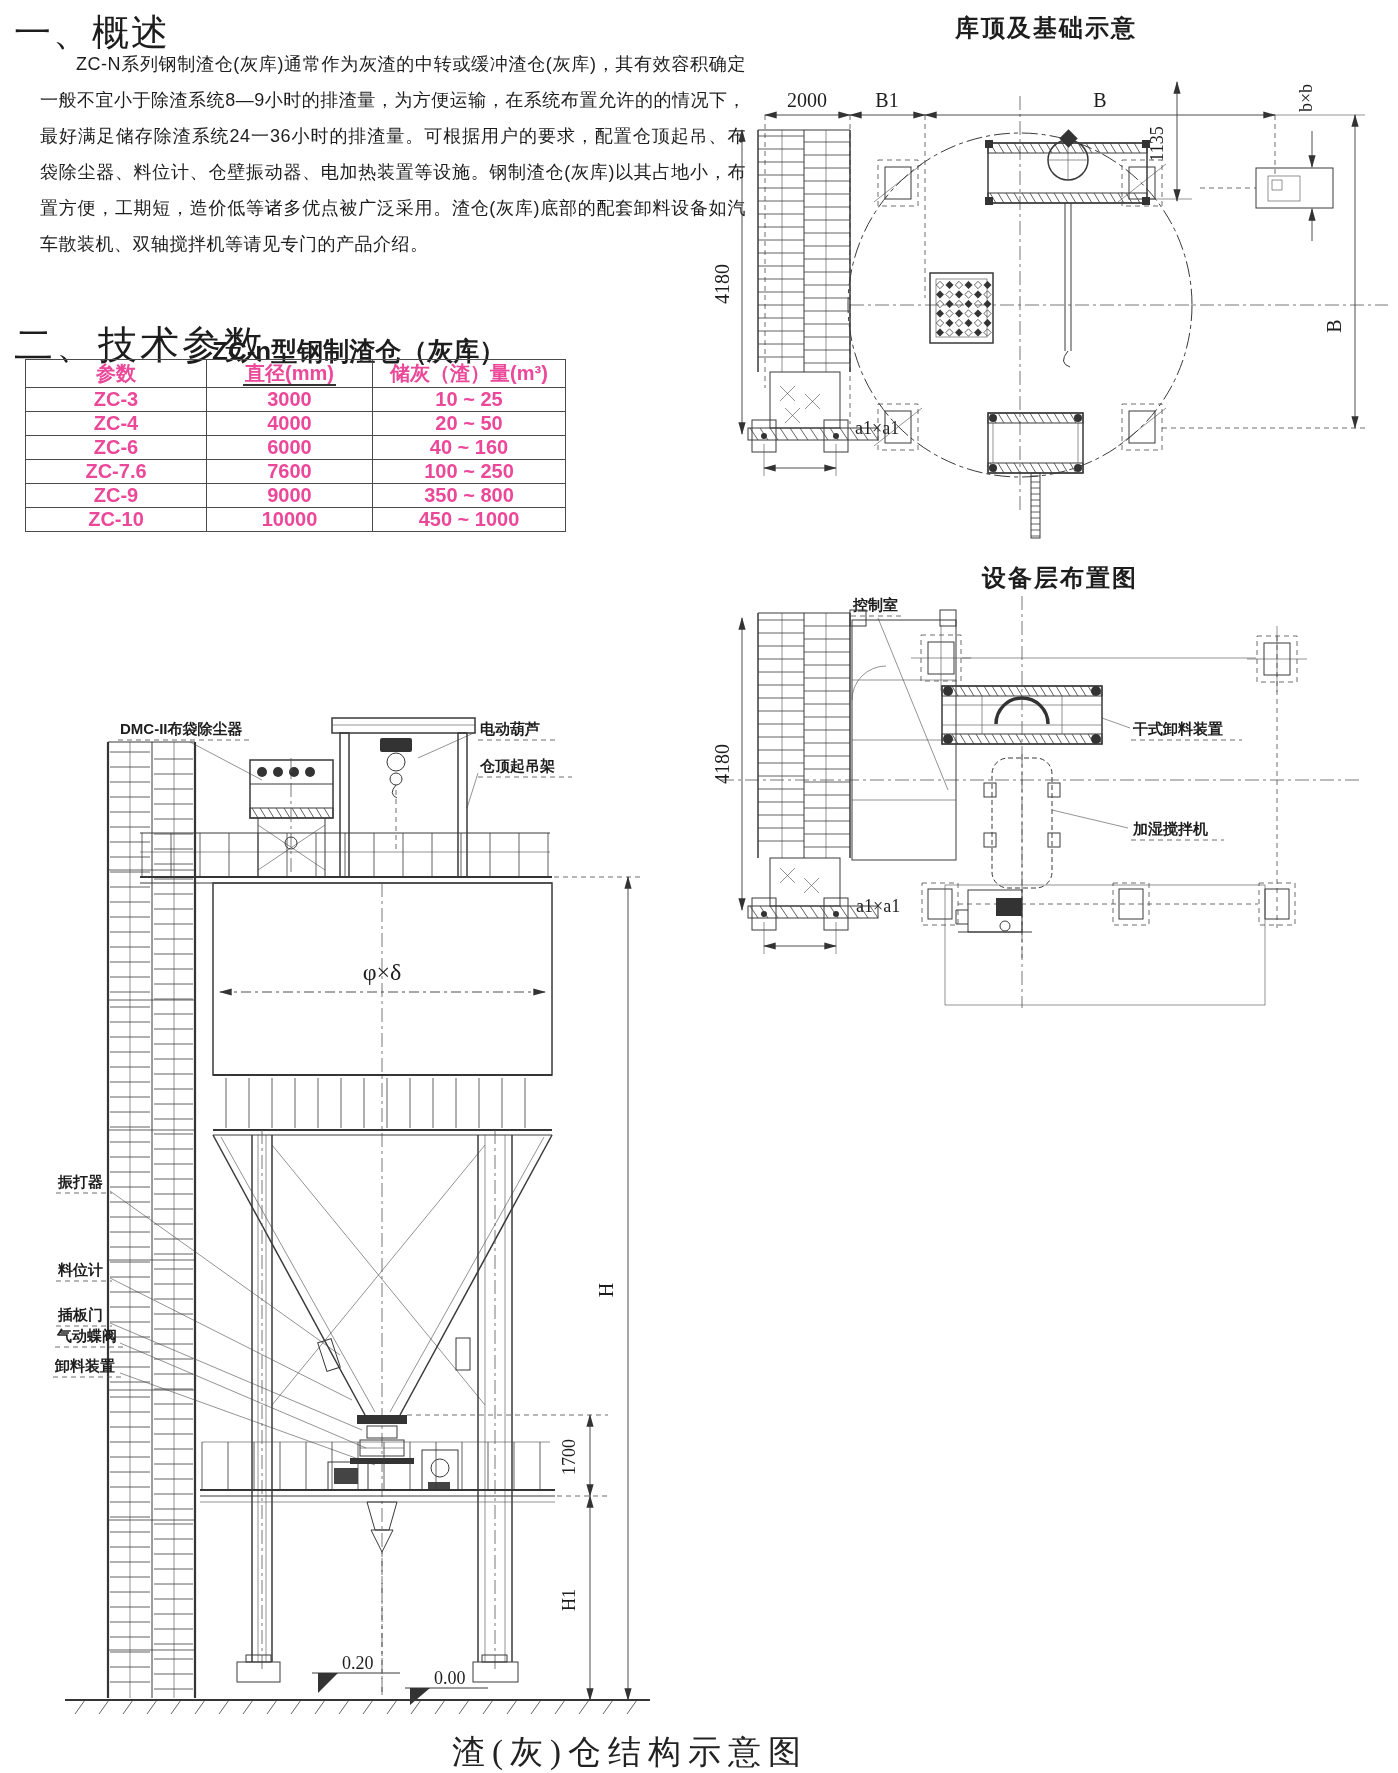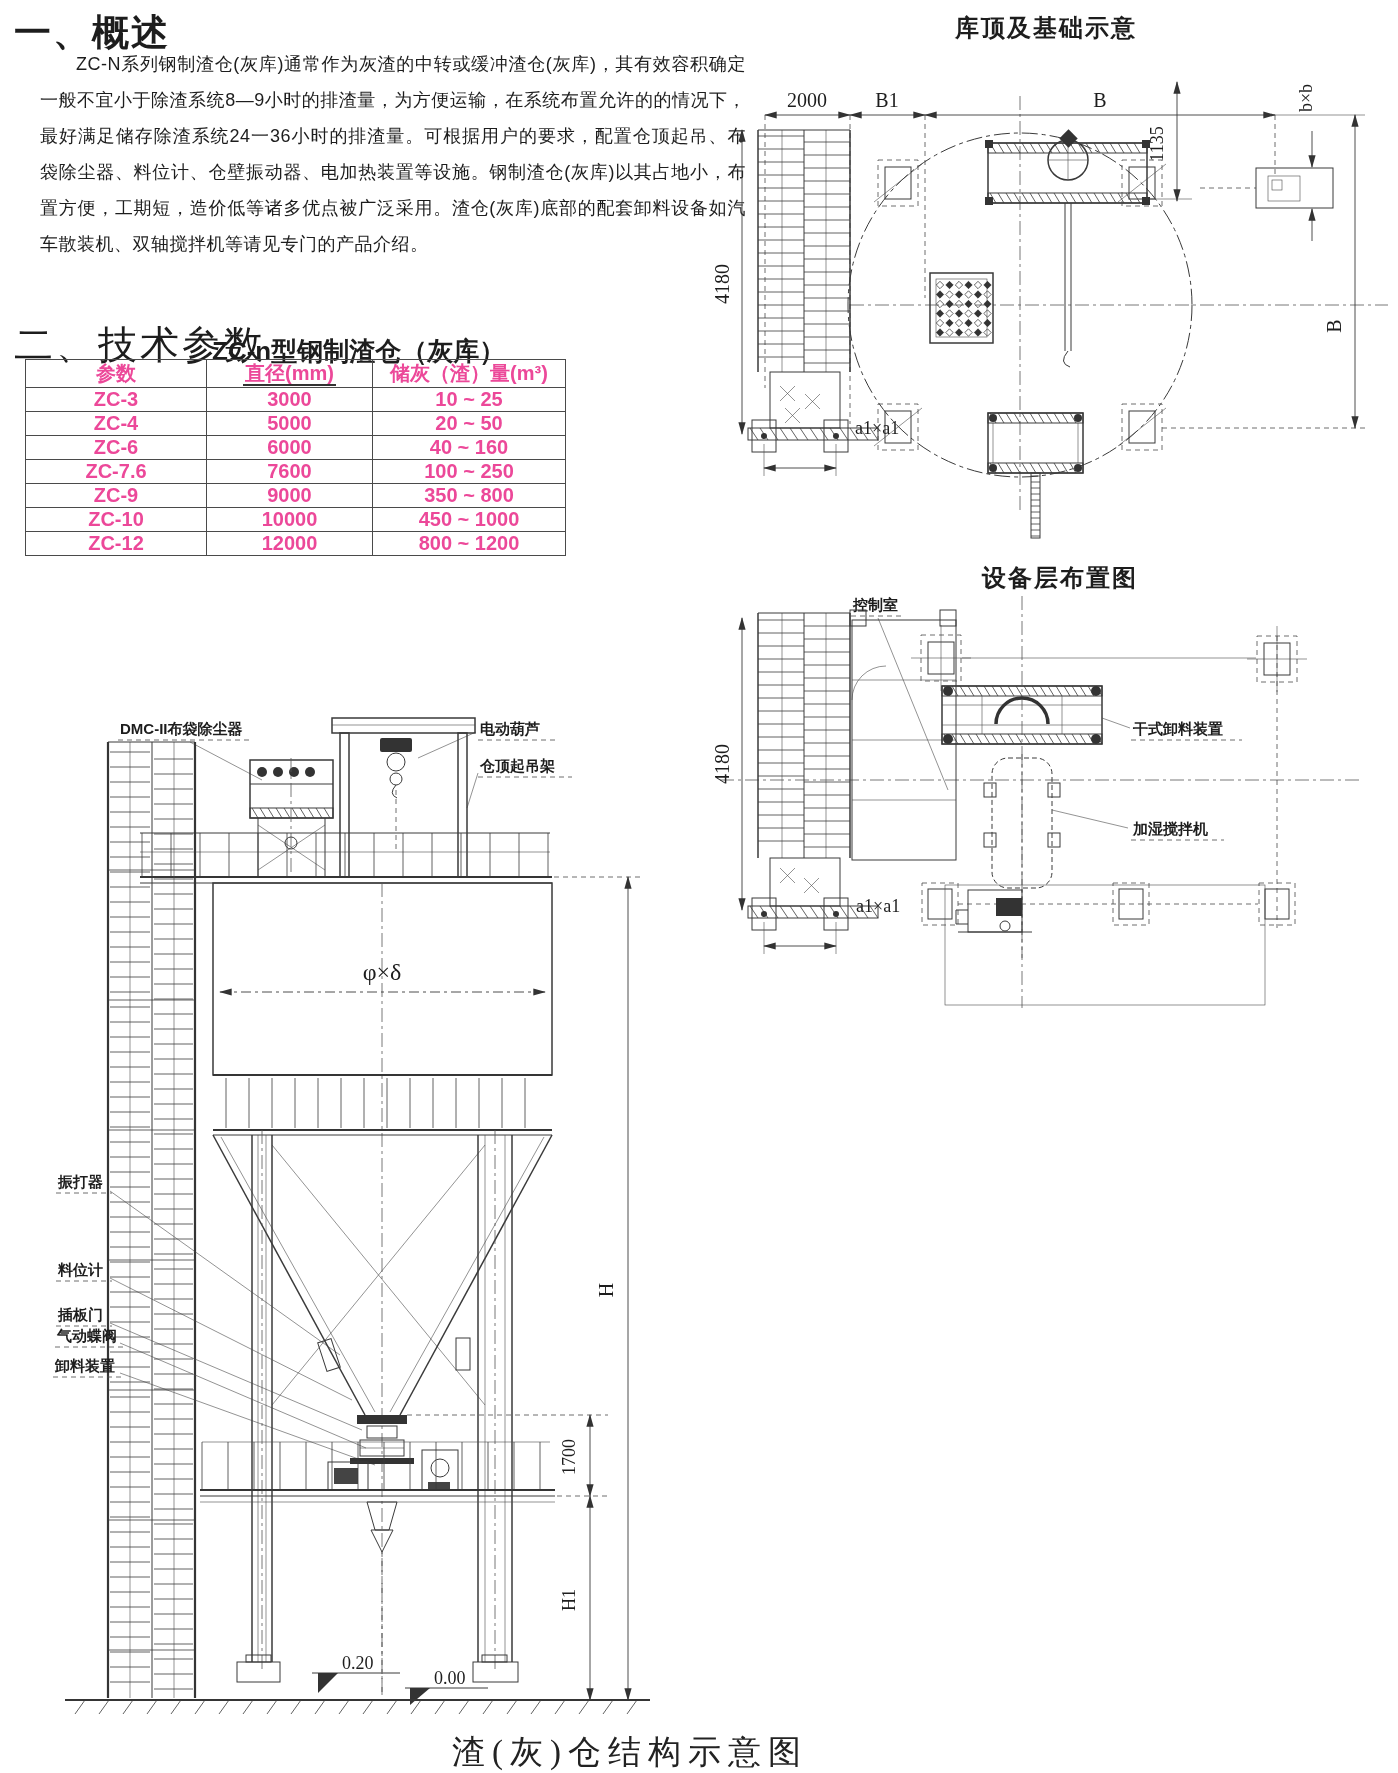--- a/index.html
+++ b/index.html
@@ -1,20 +1,20 @@
 <!DOCTYPE html>
 <html><head>
 <meta charset="utf-8">
 <style>
   html,body{margin:0;padding:0;background:#fff;}
   body{width:1398px;height:1773px;position:relative;overflow:hidden;
        font-family:"Liberation Sans",sans-serif;color:#1d1d1d;}
   .abs{position:absolute;}
   
-  .h1{font-size:37px;font-weight:bold;letter-spacing:2px;}
+  .h1{font-size:37px;font-weight:normal;letter-spacing:2px;}
   .para{width:706px;font-size:18px;line-height:36px;text-align:justify;
         text-indent:2em;font-weight:400;letter-spacing:.5px;margin-left:26px;}
   .h2{font-size:39px;font-weight:normal;letter-spacing:3px;}
   .sub{font-size:26px;font-weight:600;}
   
   table.spec{border-collapse:collapse;table-layout:fixed;}
   table.spec th,table.spec td{border:1.6px solid #4a4a4a;text-align:center;
         font-size:20px;height:23px;padding:0;font-weight:600;color:#ec4899;}
   table.spec th{font-size:20px;}
   th.u span{border-bottom:2px solid #333;padding:0 2px;}
@@ -55,21 +55,21 @@
     </tr>
   </thead>
   <tbody id="spec-body">
       <tr>
         <td>ZC-3</td>
         <td>3000</td>
         <td>10 ~ 25</td>
       </tr>
       <tr>
         <td>ZC-4</td>
-        <td>5000</td>
+        <td>4000</td>
         <td>20 ~ 50</td>
       </tr>
       <tr>
         <td>ZC-6</td>
         <td>6000</td>
         <td>40 ~ 160</td>
       </tr>
       <tr>
         <td>ZC-7.6</td>
         <td>7600</td>
@@ -77,25 +77,20 @@
       </tr>
       <tr>
         <td>ZC-9</td>
         <td>9000</td>
         <td>350 ~ 800</td>
       </tr>
       <tr>
         <td>ZC-10</td>
         <td>10000</td>
         <td>450 ~ 1000</td>
-      </tr>
-      <tr>
-        <td>ZC-12</td>
-        <td>12000</td>
-        <td>800 ~ 1200</td>
       </tr>
     </tbody>
 </table>
 
 <div class="abs dtitle" style="left:955px;top:12px">库顶及基础示意</div>
 <div class="abs dtitle" style="left:982px;top:562px">设备层布置图</div>
 <div class="abs caption" style="left:452px;top:1730px">渣(灰)仓结构示意图</div>
 
 <div class="abs" style="left:700px;top:36px;width:698px;height:505px">
 <svg width="698" height="505" viewBox="0 0 698 505">

